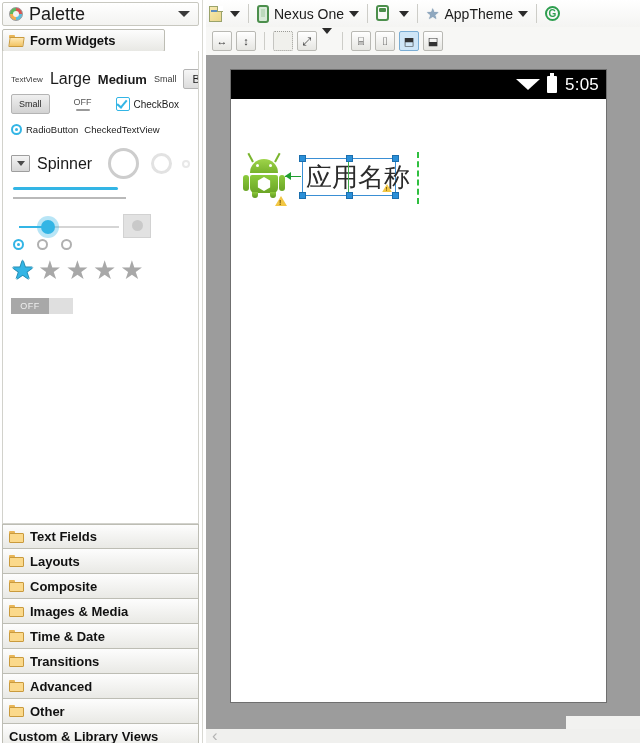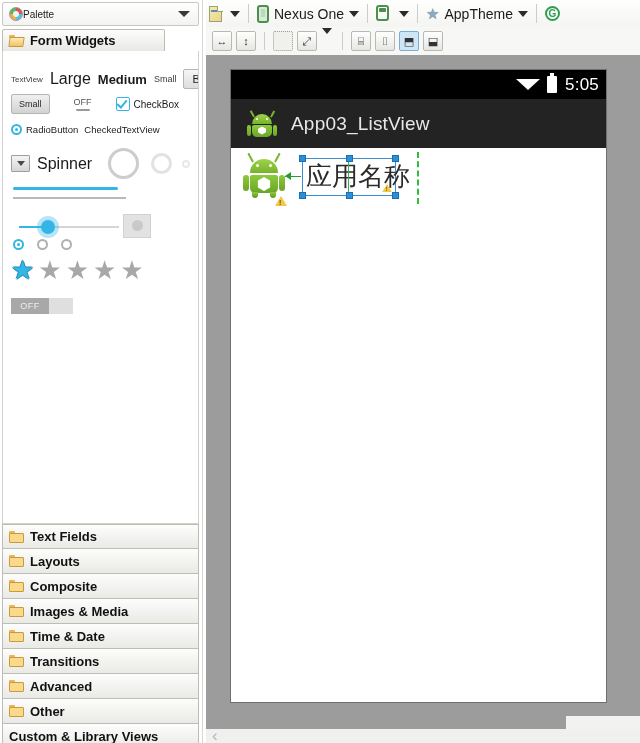--- a/index.html
+++ b/index.html
@@ -16,21 +16,21 @@
   .palette{
     position:absolute;left:0;top:0;width:201px;height:743px;
     background:#ffffff;box-sizing:border-box;
   }
   .palette-title{
     position:absolute;left:2px;top:2px;width:197px;height:24px;
     background:linear-gradient(to bottom,#ffffff 0%,#f3f3f1 100%);
     border:1px solid #c8c8c0;border-radius:2px;
     display:flex;align-items:center;box-sizing:border-box;padding:0 6px;
   }
-  .palette-title .ttl{font-size:10px;color:#1a1a1a;margin-left:0;flex:1;}
+  .palette-title .ttl{font-size:18px;color:#1a1a1a;margin-left:6px;flex:1;}
   .chev-down{
     width:0;height:0;border-left:6px solid transparent;border-right:6px solid transparent;
     border-top:6px solid #3a3a3a;margin-right:2px;
   }
   .pal-icon{width:14px;height:14px;position:relative;}
   .pal-icon .p1{position:absolute;left:0;top:0;width:14px;height:14px;border-radius:50%;
     background:conic-gradient(#d9534f 0 25%, #5bc0de 0 50%, #f0ad4e 0 75%, #5cb85c 0 100%);
     border:1px solid #9a9a9a;box-sizing:border-box;}
   .pal-icon .p2{position:absolute;left:4px;top:4px;width:6px;height:6px;border-radius:50%;background:#f2f2f2;}
 
@@ -451,34 +451,20 @@
     <div class="canvas">
 
       <div class="device">
 
         <div class="statusbar">
           <span class="sb-wifi"></span>
           <span class="sb-batt"></span>
           <span class="sb-time">5:05</span>
         </div>
 
-        <div class="actionbar">
-          <span class="droid" style="width:30px;height:30px;">
-            <span class="ant" style="left:6px;top:1px;height:7px;transform:rotate(-28deg);"></span>
-            <span class="ant" style="right:6px;top:1px;height:7px;transform:rotate(28deg);"></span>
-            <span class="head" style="top:5px;width:20px;height:10px;"></span>
-            <span class="eye" style="left:9px;top:9px;"></span>
-            <span class="eye" style="right:9px;top:9px;"></span>
-            <span class="body" style="top:16px;width:20px;height:12px;"></span>
-            <span class="arm" style="left:0px;top:16px;width:4px;height:11px;"></span>
-            <span class="arm" style="right:0px;top:16px;width:4px;height:11px;"></span>
-            <span class="box" style="top:18px;width:8px;height:8px;clip-path:polygon(50% 0,100% 27%,100% 73%,50% 100%,0 73%,0 27%);"></span>
-          </span>
-          <span class="ab-title">App03_ListView</span>
-        </div>
 
         <div class="content">
 
           <span class="droid" style="position:absolute;left:12px;top:4px;width:42px;height:48px;">
             <span class="ant" style="left:9px;top:0px;height:10px;transform:rotate(-28deg);width:2px;"></span>
             <span class="ant" style="right:9px;top:0px;height:10px;transform:rotate(28deg);width:2px;"></span>
             <span class="head" style="top:7px;width:28px;height:14px;"></span>
             <span class="eye" style="left:13px;top:12px;width:3px;height:3px;"></span>
             <span class="eye" style="right:13px;top:12px;width:3px;height:3px;"></span>
             <span class="body" style="top:23px;width:28px;height:18px;"></span>
@@ -486,21 +472,21 @@
             <span class="arm" style="right:0px;top:23px;width:6px;height:16px;"></span>
             <span class="leg" style="left:9px;top:40px;width:6px;height:6px;"></span>
             <span class="leg" style="right:9px;top:40px;width:6px;height:6px;"></span>
             <span class="box" style="top:25px;width:13px;height:14px;clip-path:polygon(50% 0,100% 27%,100% 73%,50% 100%,0 73%,0 27%);"></span>
           </span>
 
           <span class="warn" style="position:absolute;left:44px;top:48px;"></span>
 
           <span class="green-arrow" style="left:54px;top:28px;width:16px;"></span>
 
-          <div class="sel-box" style="left:71px;top:10px;width:94px;height:38px;font-family:Liberation Serif, serif;">
+          <div class="sel-box" style="left:71px;top:10px;width:94px;height:38px;">
             <span class="cn-text" style="position:absolute;left:3px;top:5px;">应用名称</span>
             <span style="position:absolute;left:45px;top:0;width:1px;height:38px;background:#3fae4a;"></span>
             <span class="warn" style="position:absolute;right:2px;bottom:2px;transform:scale(0.8);"></span>
             <span class="handle" style="left:-4px;top:-4px;"></span>
             <span class="handle" style="left:43px;top:-4px;"></span>
             <span class="handle" style="right:-4px;top:-4px;"></span>
             <span class="handle" style="left:-4px;bottom:-4px;"></span>
             <span class="handle" style="left:43px;bottom:-4px;"></span>
             <span class="handle" style="right:-4px;bottom:-4px;"></span>
           </div>

